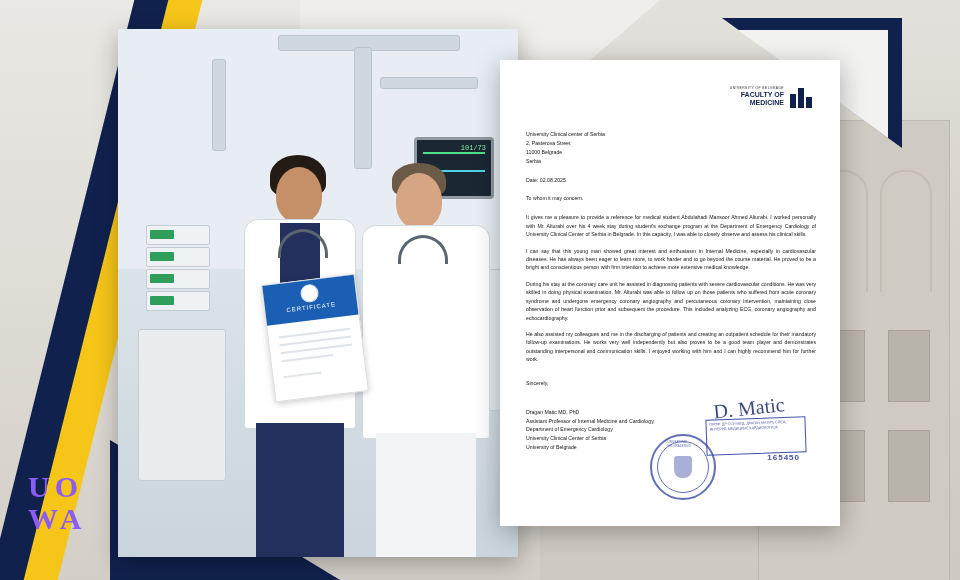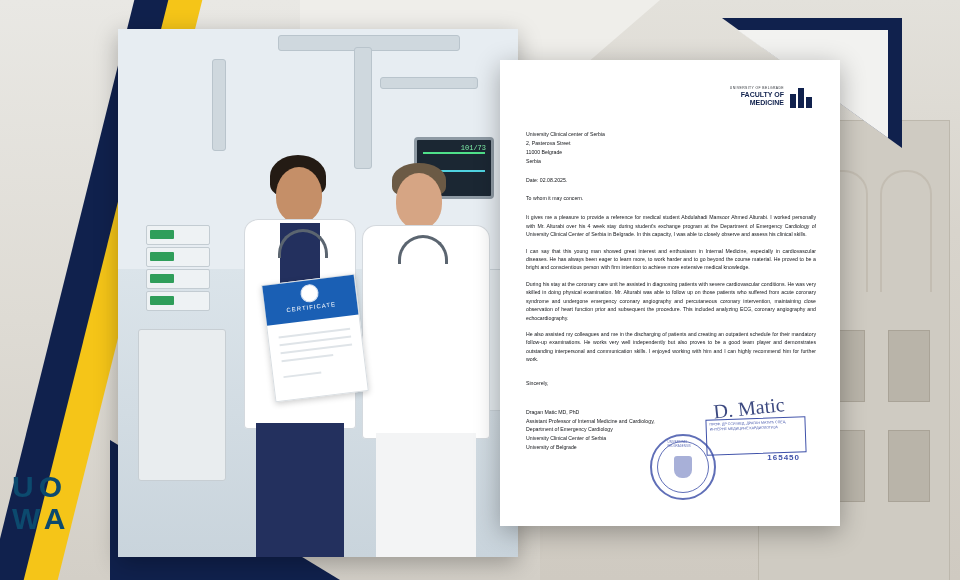--- a/index.html
+++ b/index.html
@@ -54,22 +54,22 @@
     transform:skewX(-14deg);
   }
   .navy-bottom-tri{
     position:absolute;left:110px;bottom:0;width:230px;height:140px;
     background:#10214d;
     clip-path:polygon(0 100%,0 0,100% 100%);
   }
 
   
   .logo{
-    position:absolute;left:12px;bottom:46px;color:#0c4a6e;
-    font-family:Liberation Sans, sans-serif;
+    position:absolute;left:28px;bottom:46px;color:#8b5cf6;
+    font-family:Liberation Serif, serif;
     letter-spacing:5px;font-size:30px;font-weight:700;line-height:1;
     z-index:6;
   }
   .logo .uo-sub{
     display:block;font-size:30px;letter-spacing:5px;margin-top:2px;
   }
 
   
   .photo-card{
     position:absolute;left:118px;top:29px;width:400px;height:528px;

